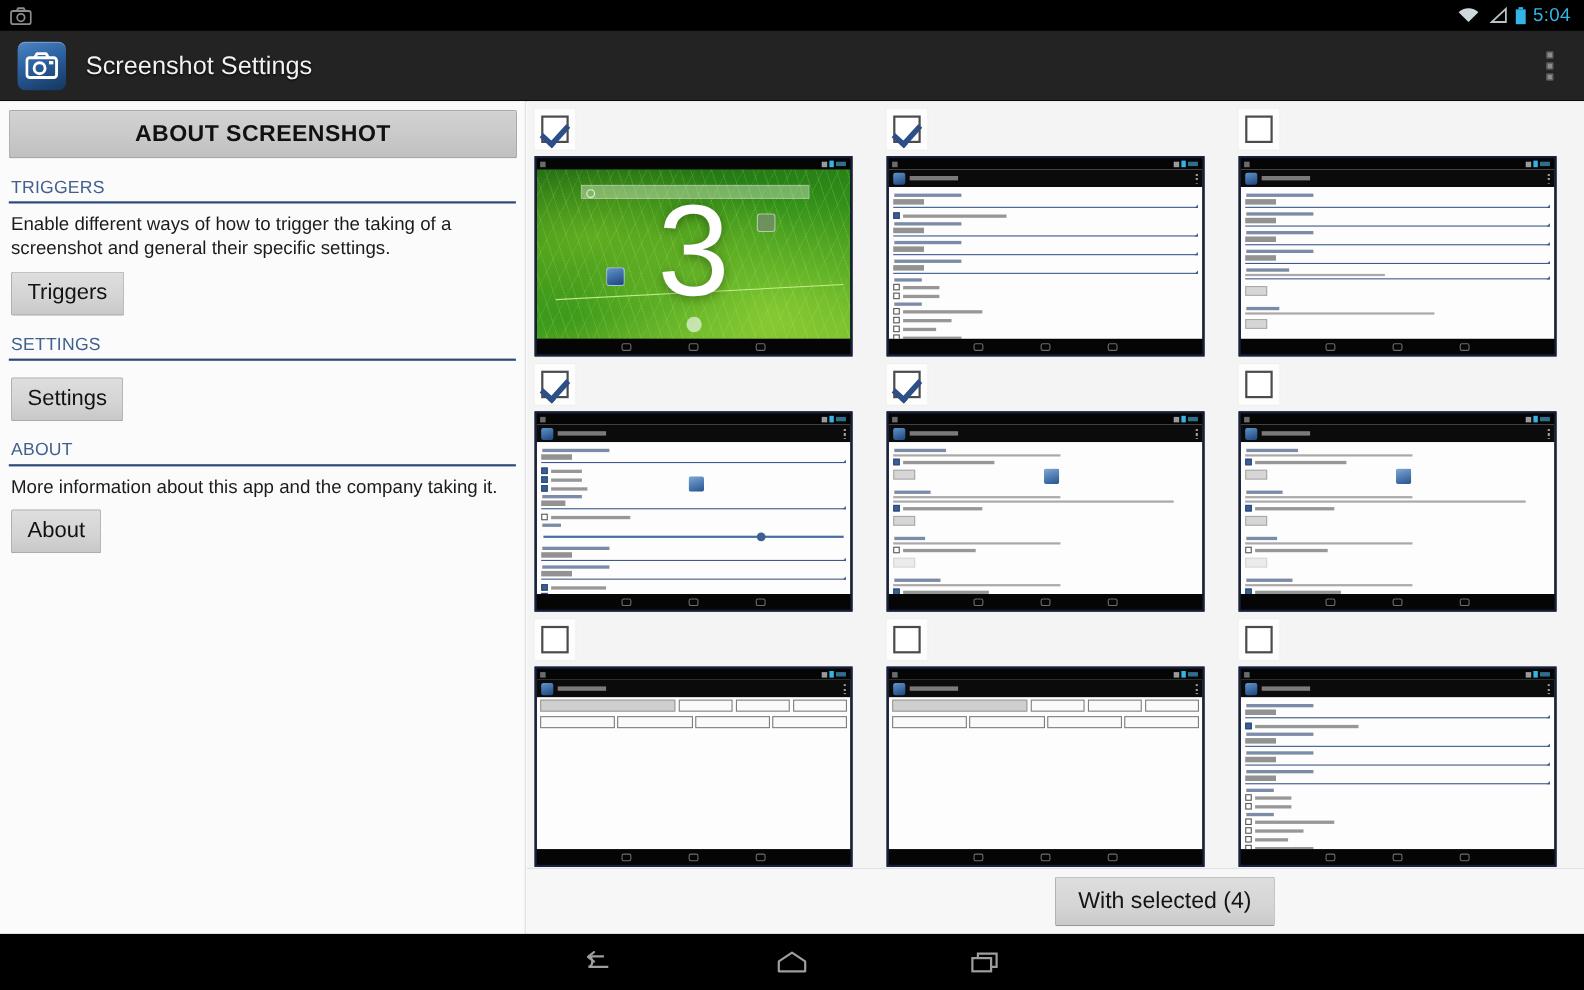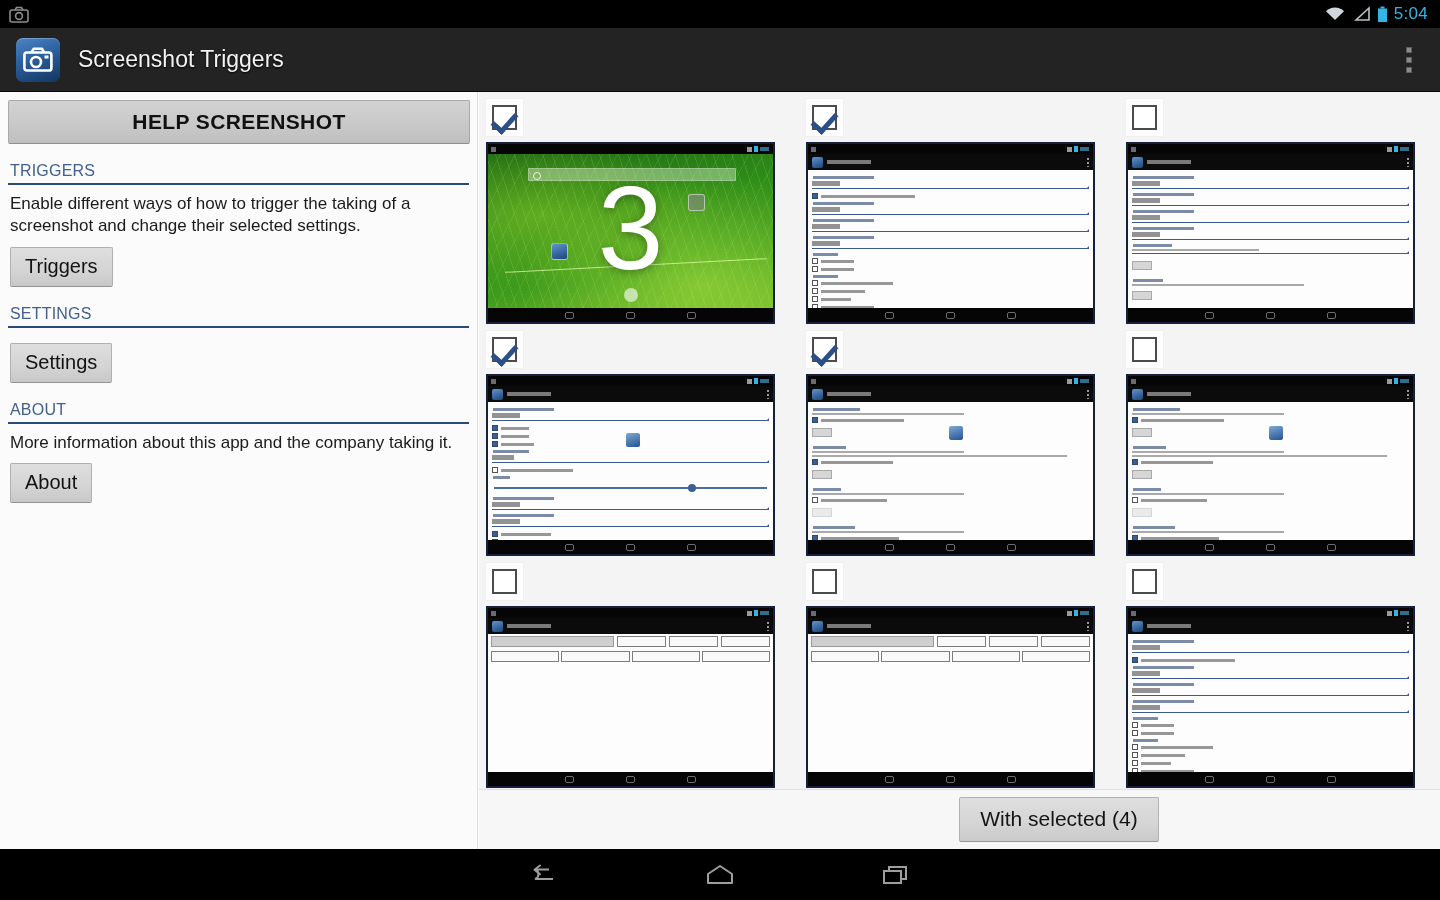--- a/index.html
+++ b/index.html
@@ -270,37 +270,37 @@
 
   <div class="appbar">
     <div class="app-icon">
       <svg width="30" height="25" viewBox="0 0 30 25">
         <rect x="1.4" y="5.5" width="27" height="18" rx="2.6" fill="none" stroke="#fff" stroke-width="2.6"></rect>
         <path d="M8.5 5.5 L10.6 1.8 L19 1.8 L21.1 5.5" fill="none" stroke="#fff" stroke-width="2.6" stroke-linejoin="round"></path>
         <circle cx="13" cy="15" r="5" fill="none" stroke="#fff" stroke-width="2.6"></circle>
         <rect x="21.5" y="8.5" width="4" height="3" fill="#fff"></rect>
       </svg>
     </div>
-    <div class="app-title">Screenshot Triggers</div>
+    <div class="app-title">Screenshot Settings</div>
     <div class="overflow">
       <i></i>
       <i></i>
       <i></i>
     </div>
   </div>
 
   <div class="content">
 
     <div class="sidebar">
-      <button class="take-shot">HELP SCREENSHOT</button>
+      <button class="take-shot">ABOUT SCREENSHOT</button>
 
       <div class="section">
         <div class="sec-head">TRIGGERS</div>
         <div class="sec-rule"></div>
-        <div class="sec-desc">Enable different ways of how to trigger the taking of a screenshot and change their selected settings.</div>
+        <div class="sec-desc">Enable different ways of how to trigger the taking of a screenshot and general their specific settings.</div>
         <button class="sec-btn">Triggers</button>
       </div>
 
       <div class="section">
         <div class="sec-head">SETTINGS</div>
         <div class="sec-rule"></div>
         <button class="sec-btn">Settings</button>
       </div>
 
 

